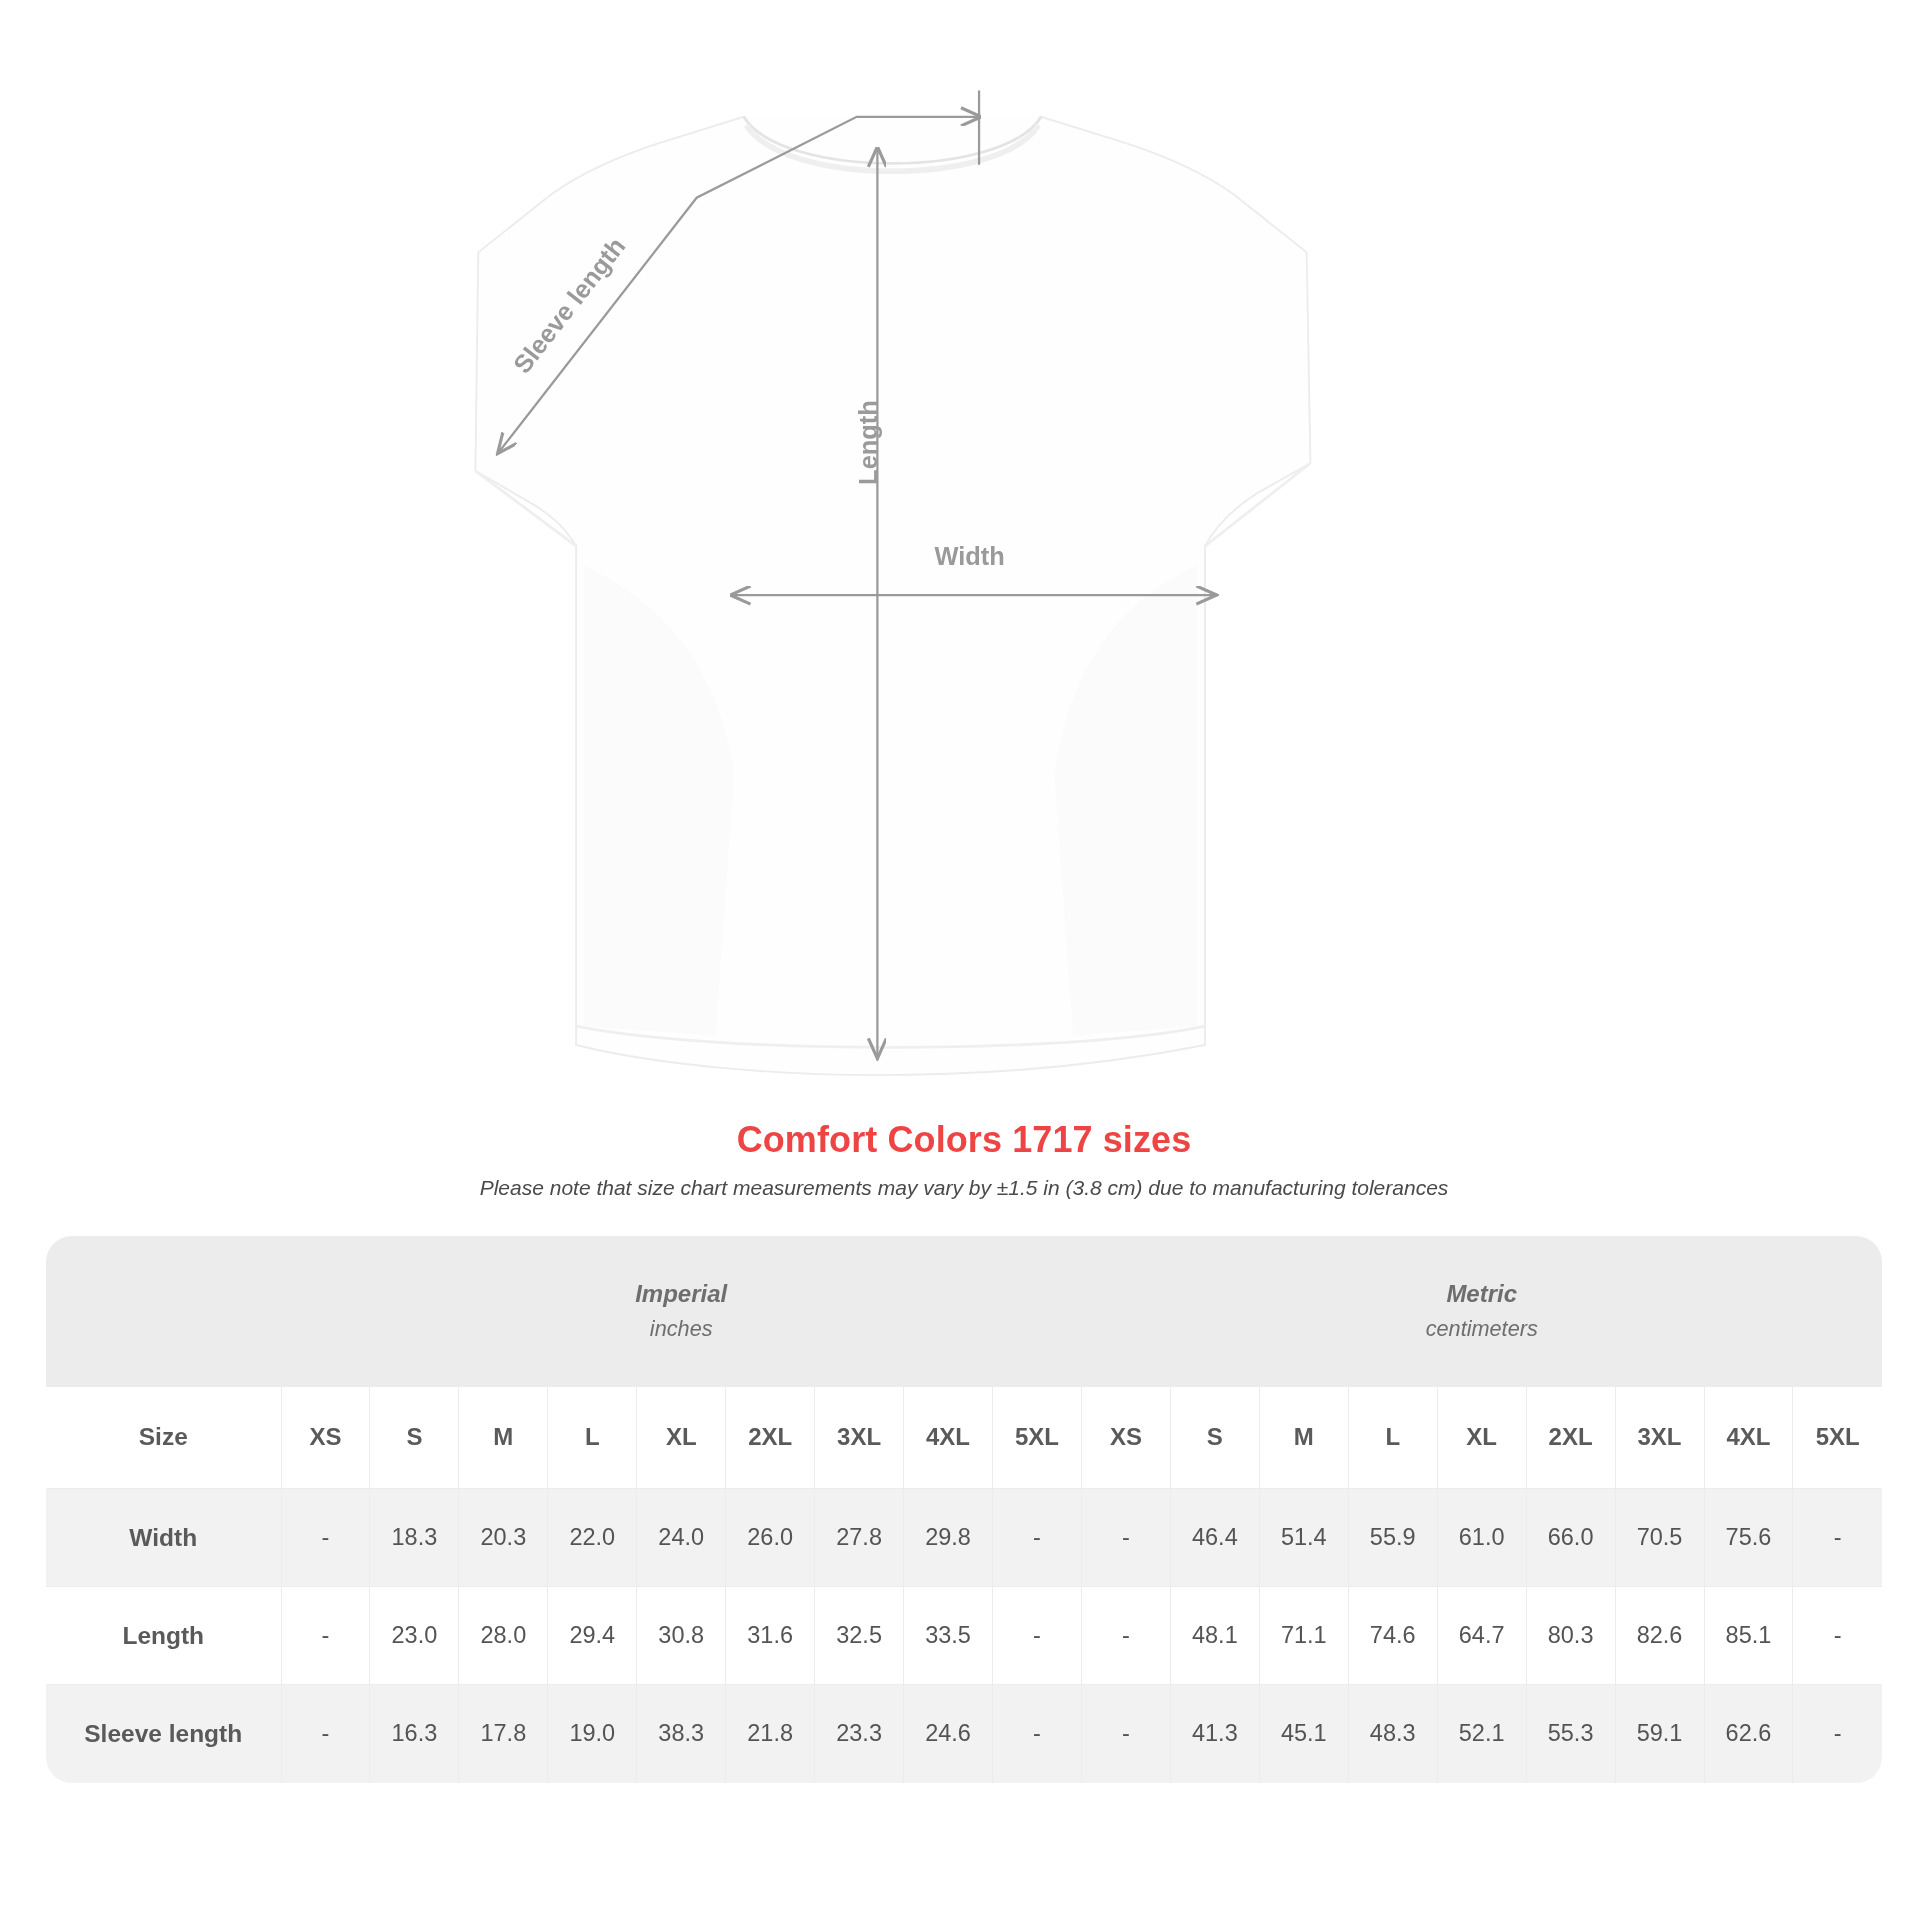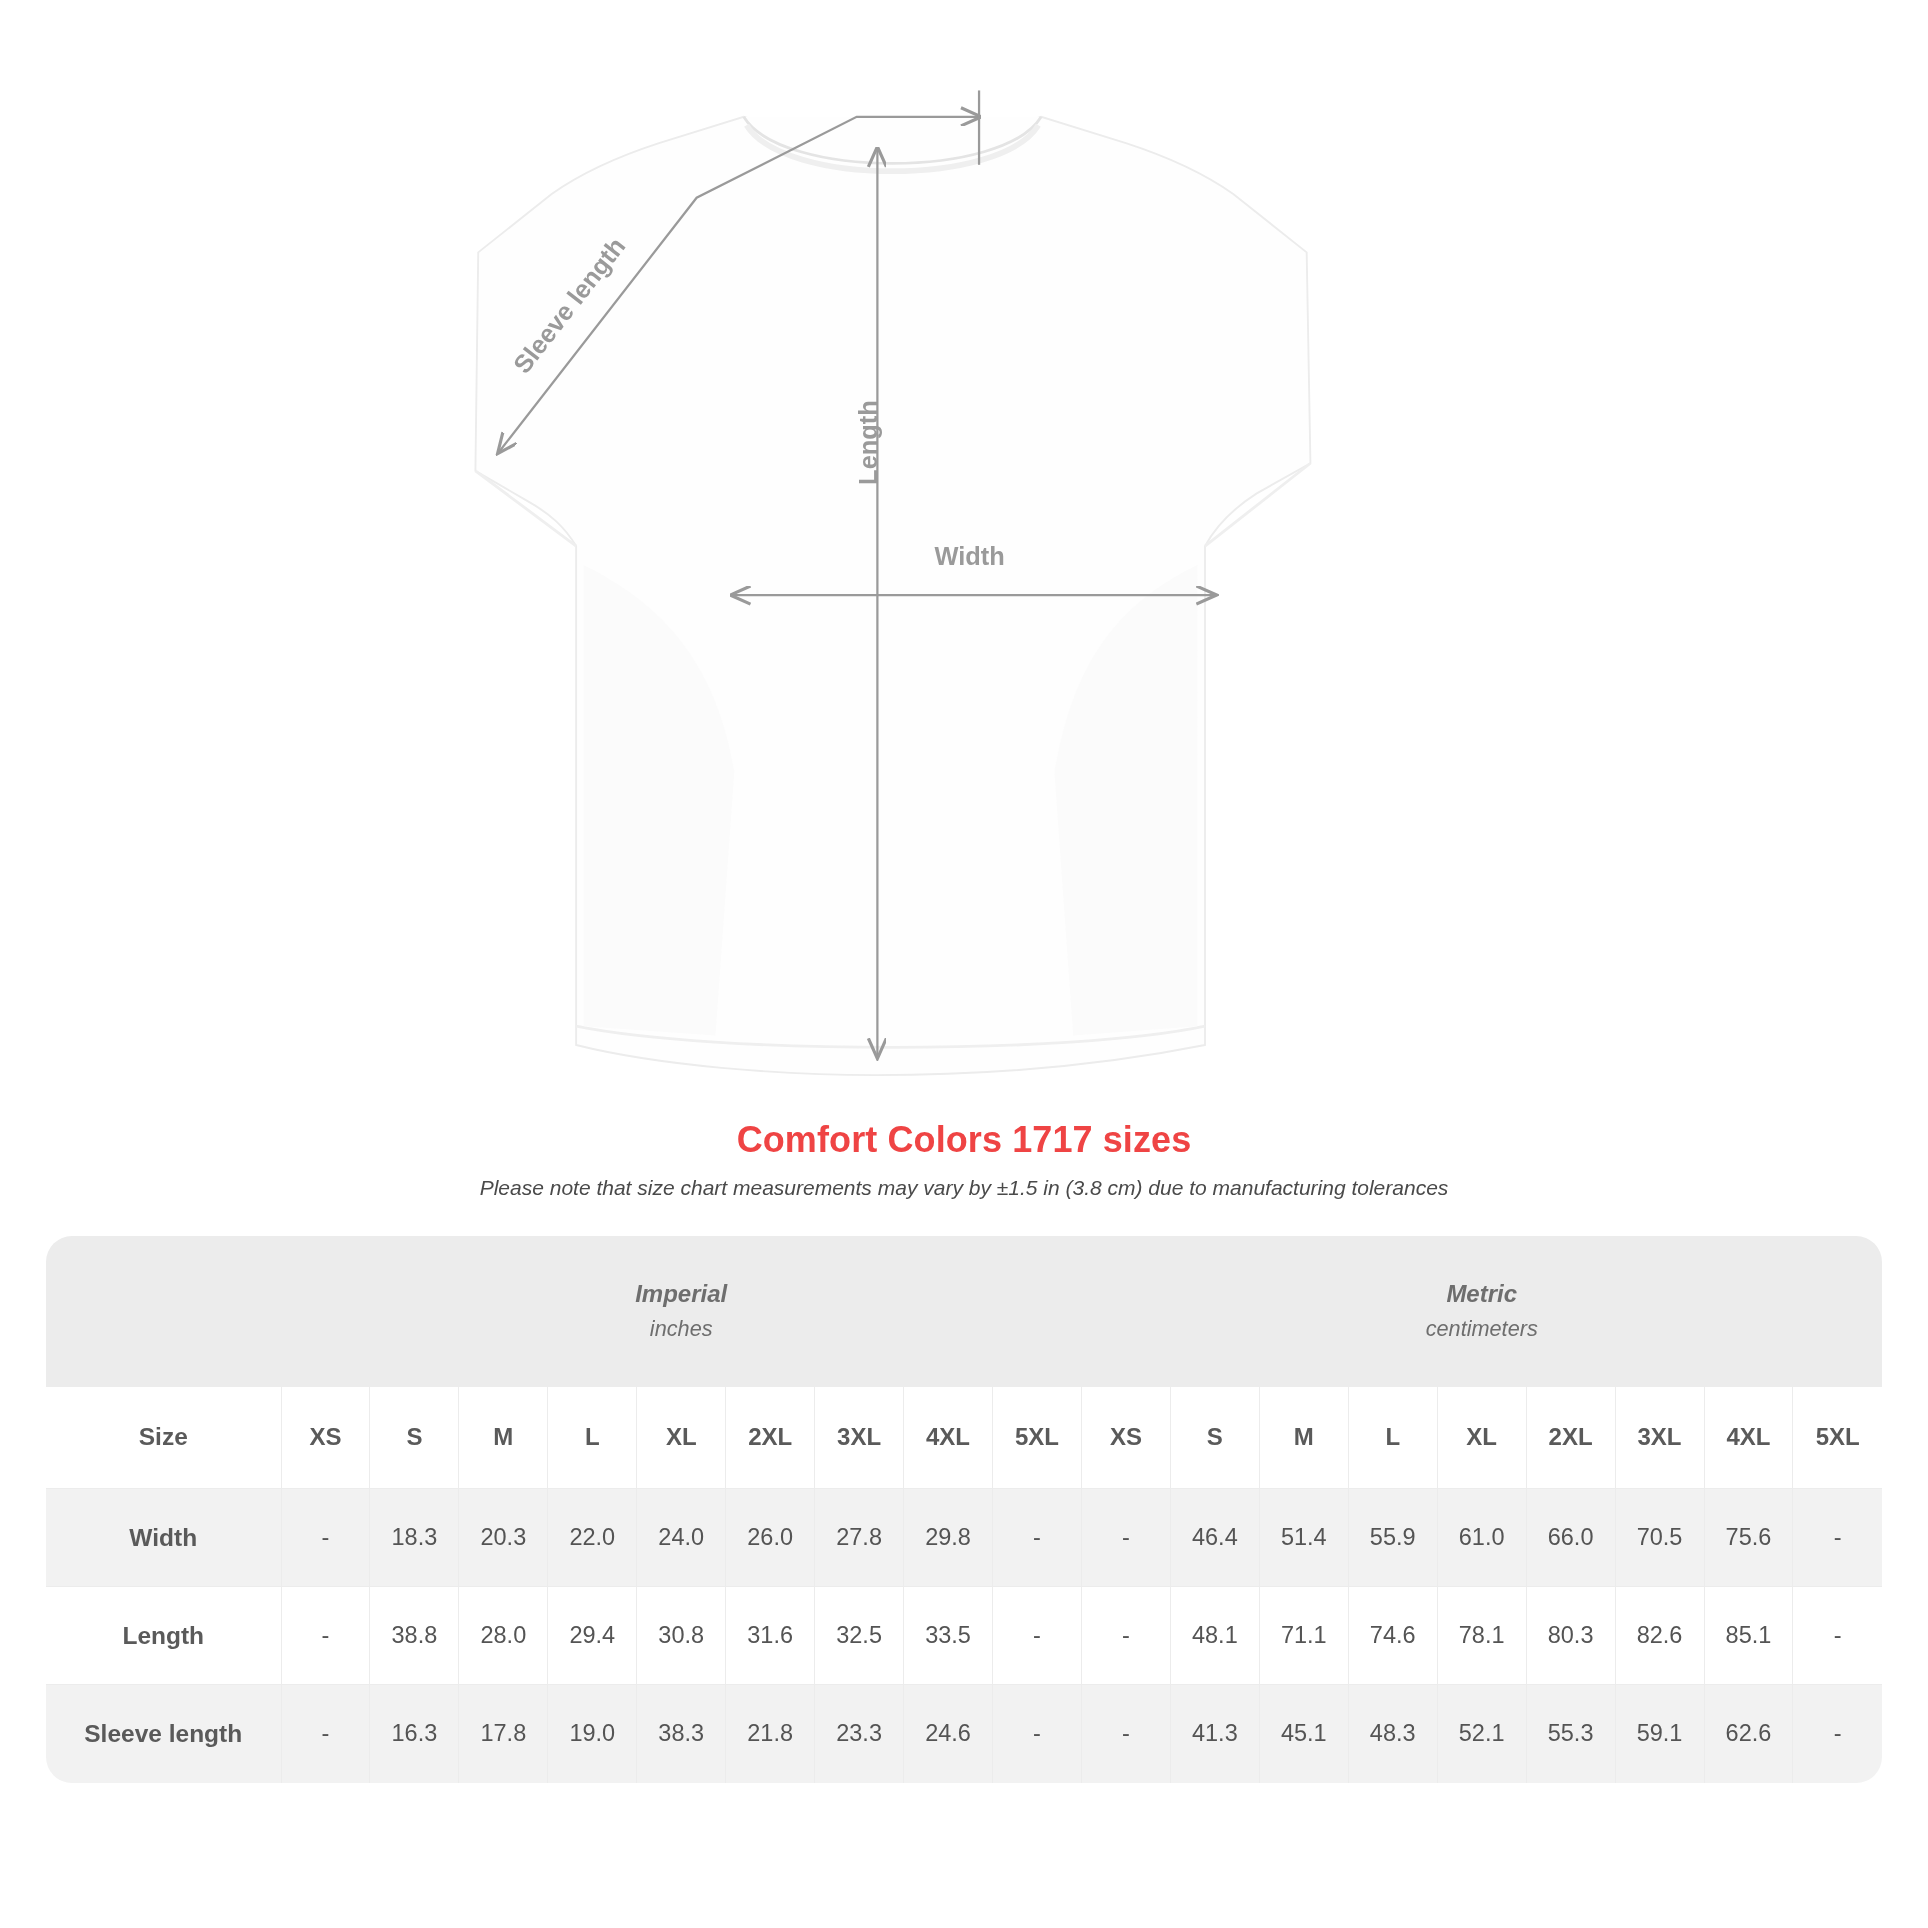--- a/index.html
+++ b/index.html
@@ -262,33 +262,33 @@
           <td class="sep">61.0</td>
           <td class="sep">66.0</td>
           <td class="sep">70.5</td>
           <td class="sep">75.6</td>
           <td class="sep last">-</td>
         </tr>
 
         <tr class="data-row">
           <td class="rowlabel">Length</td>
           <td class="sep">-</td>
-          <td class="sep">38.8</td>
+          <td class="sep">23.0</td>
           <td class="sep">28.0</td>
           <td class="sep">29.4</td>
           <td class="sep">30.8</td>
           <td class="sep">31.6</td>
           <td class="sep">32.5</td>
           <td class="sep">33.5</td>
           <td class="sep">-</td>
           <td class="sep">-</td>
           <td class="sep">48.1</td>
           <td class="sep">71.1</td>
           <td class="sep">74.6</td>
-          <td class="sep">78.1</td>
+          <td class="sep">64.7</td>
           <td class="sep">80.3</td>
           <td class="sep">82.6</td>
           <td class="sep">85.1</td>
           <td class="sep">-</td>
         </tr>
 
         <tr class="data-row alt">
           <td class="rowlabel first">Sleeve length</td>
           <td class="sep">-</td>
           <td class="sep">16.3</td>

